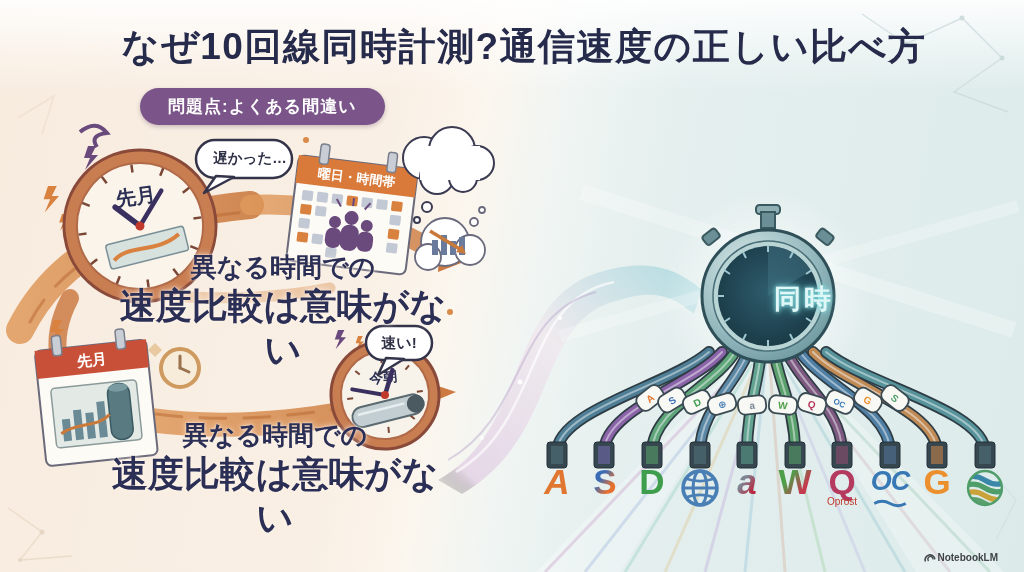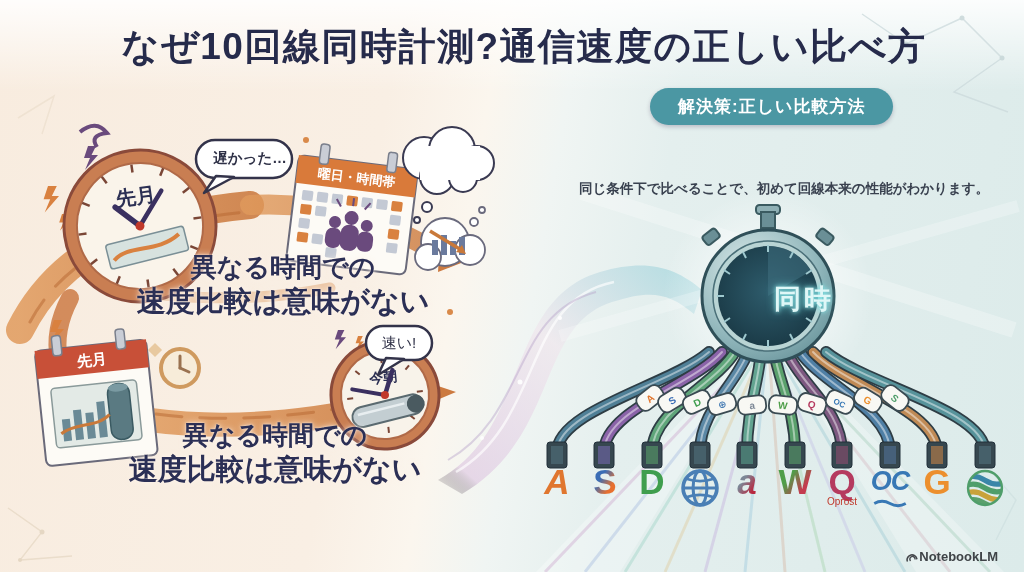--- a/index.html
+++ b/index.html
@@ -17,37 +17,37 @@
   .title{position:absolute;left:12px;top:22px;width:100%;text-align:center;
     font-size:37px;font-weight:900;letter-spacing:1.5px;color:#262b4b;}
   .badge{position:absolute;top:88px;padding:7px 28px;border-radius:22px;color:#fff;
     font-size:17px;font-weight:800;letter-spacing:1px;box-shadow:0 2px 4px rgba(60,40,80,.25);}
   .badge-problem{left:140px;background:#7b5589;}
   .badge-solution{left:650px;background:#4b97a3;}
 
   .claim{position:absolute;text-align:center;font-weight:900;color:#2b2f55;line-height:1.22;
     text-shadow:0 0 6px rgba(255,245,235,.9),0 0 2px rgba(255,245,235,.9);}
   .claim div:nth-child(1){font-size:26px;}
-  .claim div:nth-child(2){font-size:29px;}
+  .claim div:nth-child(2){font-size:36px;}
   .claim1{left:118px;top:252px;width:330px;}
   .claim2{left:100px;top:420px;width:350px;}
 
   .note{position:absolute;left:58px;top:486px;width:414px;font-size:13.5px;font-weight:600;
     color:#3c4254;line-height:1.52;}
 
   .sol-heading{position:absolute;left:558px;top:136px;width:452px;text-align:center;
     font-size:30px;font-weight:900;color:#252b47;}
   .sol-heading .hl{color:#3f93a8;}
   .sol-sub{position:absolute;left:550px;top:180px;width:468px;text-align:center;
     font-size:13.5px;font-weight:700;color:#39414f;}
 
   .bubble-text{position:absolute;text-align:center;color:#2f3147;}
   .bt-slow{left:196px;top:149px;width:96px;font-size:14.5px;font-weight:700;padding-left:12px;}
   .bt-thought{left:404px;top:146px;width:88px;font-size:14px;font-weight:800;line-height:1.3;}
-  .bt-fast{left:366px;top:334px;width:66px;font-size:15px;font-weight:400;}
+  .bt-fast{left:366px;top:334px;width:66px;font-size:15px;font-weight:700;}
 
   .stopwatch-label{position:absolute;left:744px;top:281px;width:120px;text-align:center;
     font-size:27px;font-weight:900;letter-spacing:3px;color:#dff7f7;
     text-shadow:0 0 10px #6fd8dd,0 0 4px #9feaea;}
 
   .logo{position:absolute;top:464px;width:50px;text-align:center;line-height:1;}
   .logo .g{font-size:35px;font-weight:900;display:inline-block;}
   .lg1 .g{color:#e0762f;font-style:italic;}
   .lg2 .g{background:linear-gradient(125deg,#3a6db5 35%,#e8702f 70%);
           -webkit-background-clip:text;background-clip:text;color:transparent;}
@@ -55,21 +55,21 @@
   .lg5 .g{background:linear-gradient(125deg,#7c8796 40%,#b8273f 78%);
           -webkit-background-clip:text;background-clip:text;color:transparent;font-style:italic;}
   .lg6 .g{background:linear-gradient(125deg,#4f9e4a 35%,#c43b4e 72%);
           -webkit-background-clip:text;background-clip:text;color:transparent;}
   .lg7 .g{color:#b53a5f;}
   .lg7 .cap{display:block;font-size:10px;font-weight:400;color:#c0392b;margin-top:-2px;}
   .lg8 .g{color:#3878b5;font-size:27px;letter-spacing:-1px;font-style:italic;}
   .lg9 .g{color:#ec8f2d;}
 
   .watermark{position:absolute;right:26px;bottom:8px;display:flex;align-items:center;gap:0;
-    color:#3f4347;font-size:13px;font-weight:700;}
+    color:#3f4347;font-size:10px;font-weight:700;}
 </style>
 </head>
 <body>
 
 <div class="canvas">
   <div class="top-fade"></div>
 
   <svg class="art" width="1024" height="572" viewBox="0 0 1024 572">
     <defs>
       <linearGradient id="ribGrad" x1="0" y1="0" x2="1" y2="0">
@@ -449,35 +449,34 @@
       </g>
     </g>
 
     <g>
       <rect x="366" y="326" width="66" height="34" rx="17" fill="#ffffff" stroke="#33334a" stroke-width="2.5"></rect>
       <path d="M386 358 L378 375 L404 359 Z" fill="#ffffff" stroke="#33334a" stroke-width="2.5" stroke-linejoin="round"></path>
     </g>
   </svg>
 
   <h1 class="title">なぜ10回線同時計測?通信速度の正しい比べ方</h1>
-  <div class="badge badge-solution">解決策:正しい比較方法</div>
+  <div class="badge badge-problem">問題点:よくある間違い</div>
 
   <div class="bubble-text bt-slow">遅かった…</div>
   <div class="bubble-text bt-fast">速い!</div>
 
   <div class="claim claim1">
     <div>異なる時間での</div>
     <div>速度比較は意味がない</div>
   </div>
   <div class="claim claim2">
     <div>異なる時間での</div>
     <div>速度比較は意味がない</div>
   </div>
 
-  <div class="sol-sub">同じ条件下で比べることで、初めて回線本来の性能がわかります。</div>
   <div class="stopwatch-label">同時</div>
 
   <div class="logo lg1" style="left:532px;"><span class="g">A</span></div>
   <div class="logo lg2" style="left:580px;"><span class="g">S</span></div>
   <div class="logo lg3" style="left:627px;"><span class="g">D</span></div>
   <div class="logo lg4" style="left:675px;top:468px;">
     <svg width="40" height="40" viewBox="0 0 26 26">
       <circle cx="13" cy="13" r="11" stroke="#4a7fb5" stroke-width="2.4" fill="none"></circle>
       <ellipse cx="13" cy="13" rx="4.5" ry="11" stroke="#4a7fb5" stroke-width="2" fill="none"></ellipse>
       <line x1="2" y1="13" x2="24" y2="13" stroke="#4a7fb5" stroke-width="2"></line>

